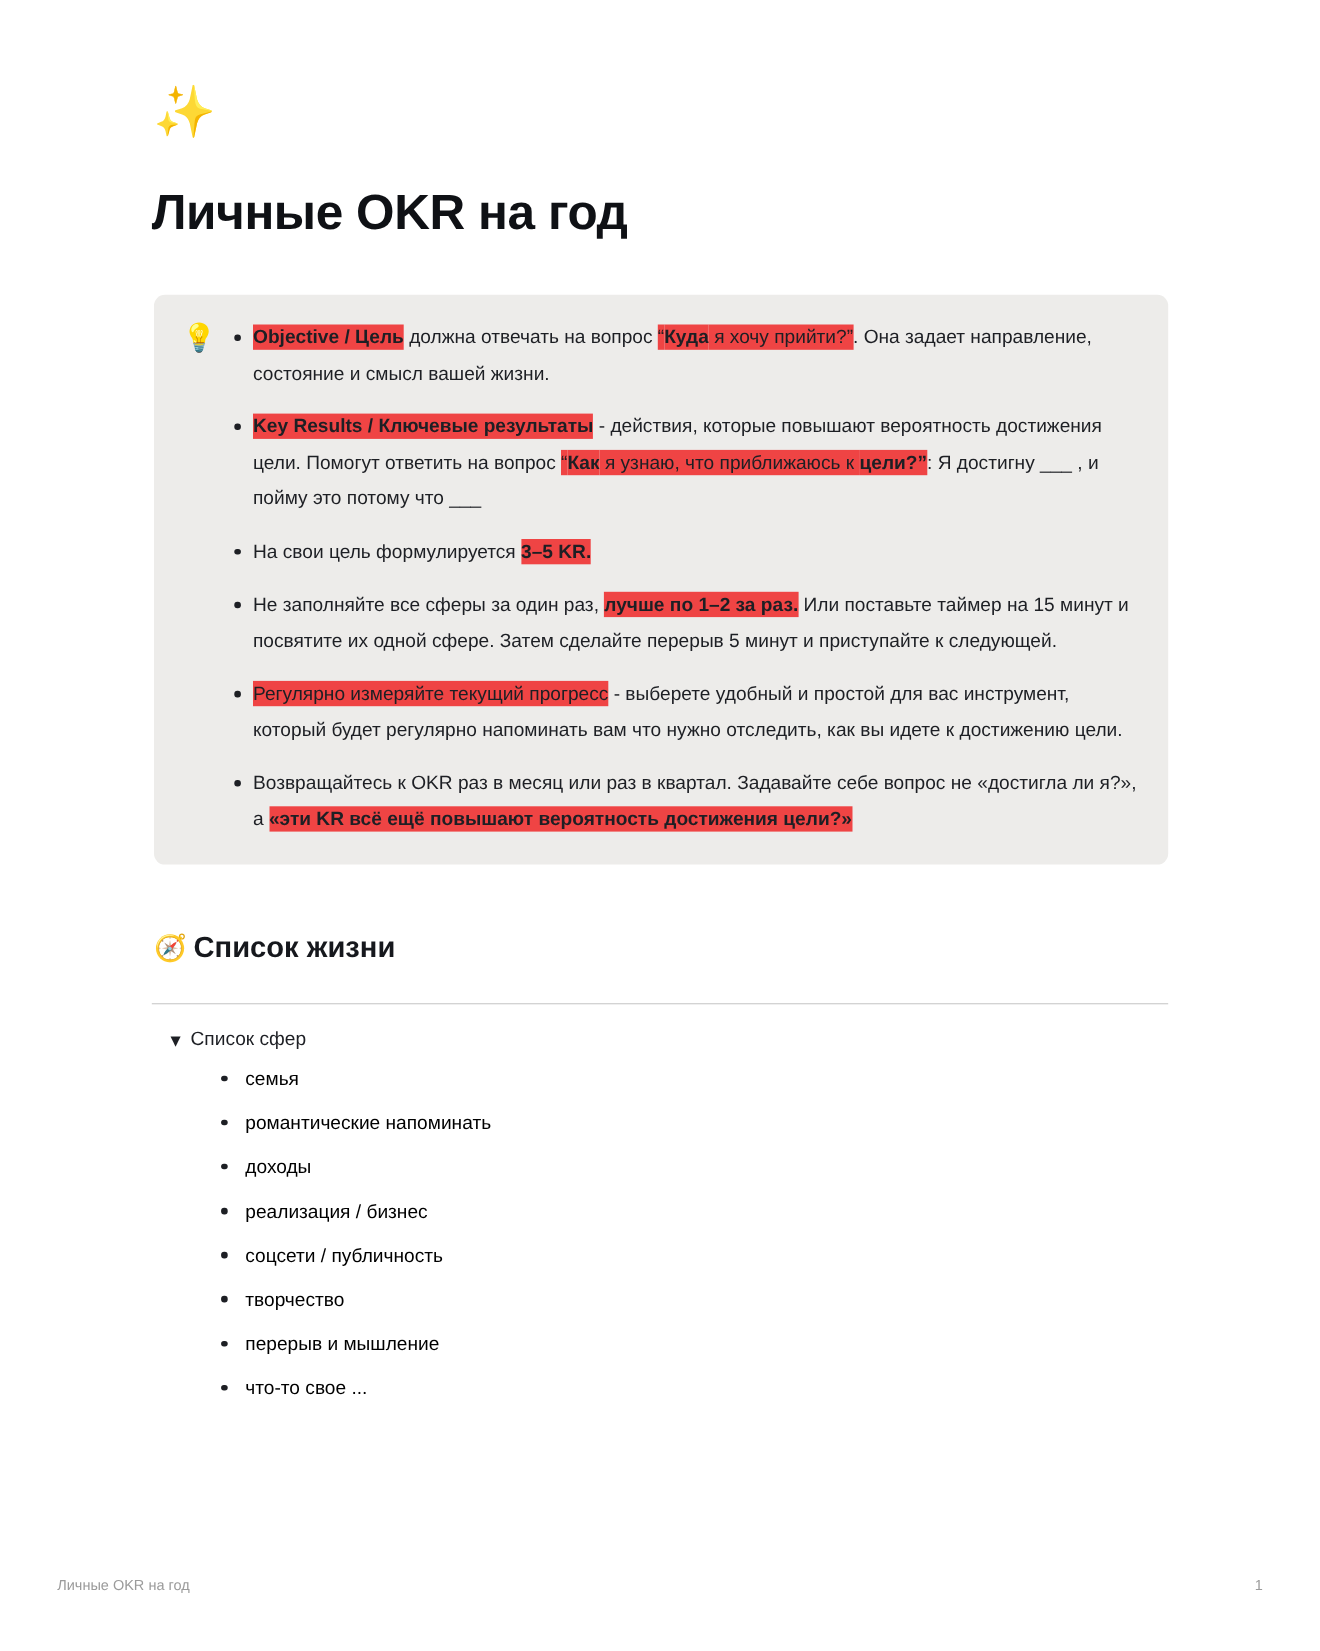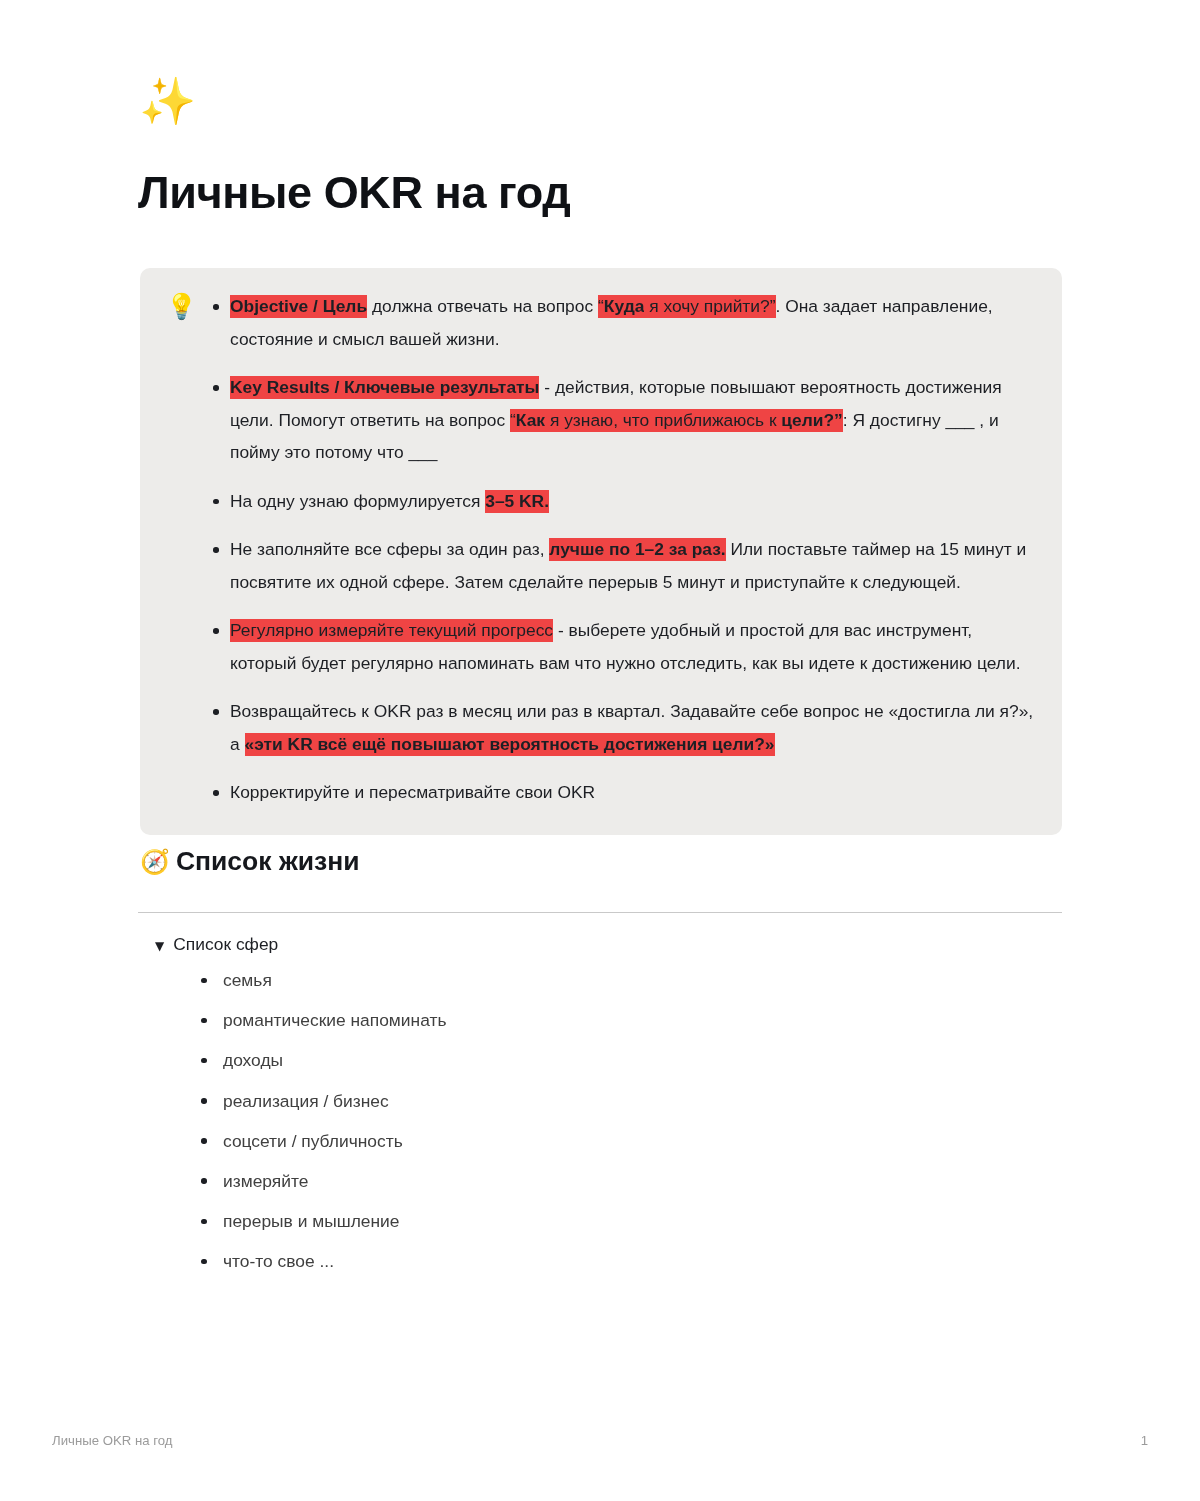--- a/index.html
+++ b/index.html
@@ -162,21 +162,21 @@
     top: 968px;
     margin: 0;
     padding: 0;
     list-style: none;
     width: 700px;
   }
   ul.sphere-list > li {
     position: relative;
     font-size: 17.4px;
     line-height: 24px;
-    color: #404040;
+    color: #000000;
     padding-left: 27px;
     margin-bottom: 16.2px;
   }
   ul.sphere-list > li::before {
     content: "";
     position: absolute;
     left: 5px;
     top: 9.5px;
     width: 5.5px;
     height: 5.5px;
@@ -206,25 +206,24 @@
   <div class="title-emoji">✨</div>
 
   <h1 class="page-title">Личные OKR на год</h1>
 
   <div class="callout">
     <div class="callout-icon">💡</div>
     <div class="callout-body">
       <ul class="callout-list">
           <li><span class="hl b">Objective / Цель</span><span> должна отвечать на вопрос </span><span class="hl">“</span><span class="hl b">Куда</span><span class="hl"> я хочу прийти?”</span><span>. Она задает направление, состояние и смысл вашей жизни.</span></li>
           <li><span class="hl b">Key Results / Ключевые результаты</span><span> - действия, которые повышают вероятность достижения цели. Помогут ответить на вопрос </span><span class="hl">“</span><span class="hl b">Как</span><span class="hl"> я узнаю, что приближаюсь к </span><span class="hl b">цели?”</span><span>: Я достигну ___ , и пойму это потому что ___</span></li>
-          <li><span>На одну узнаю формулируется </span><span class="hl b">3–5 KR.</span></li>
+          <li><span>На свои цель формулируется </span><span class="hl b">3–5 KR.</span></li>
           <li><span>Не заполняйте все сферы за один раз, </span><span class="hl b">лучше по 1–2 за раз.</span><span> Или поставьте таймер на 15 минут и посвятите их одной сфере. Затем сделайте перерыв 5 минут и приступайте к следующей.</span></li>
           <li><span class="hl">Регулярно измеряйте текущий прогресс</span><span> - выберете удобный и простой для вас инструмент, который будет регулярно напоминать вам что нужно отследить, как вы идете к достижению цели.</span></li>
           <li><span>Возвращайтесь к OKR раз в месяц или раз в квартал. Задавайте себе вопрос не «достигла ли я?», а </span><span class="hl b">«эти KR всё ещё повышают вероятность достижения цели?»</span></li>
-          <li><span>Корректируйте и пересматривайте свои OKR</span></li>
         </ul>
     </div>
   </div>
 
   <h2 class="section-heading">
     <span class="sec-emoji">🧭</span>
     <span>Список жизни</span>
   </h2>
 
   <div class="divider"></div>
@@ -233,21 +232,21 @@
     <span class="toggle-caret">▼</span>
     <span>Список сфер</span>
   </div>
 
   <ul class="sphere-list">
       <li>семья</li>
       <li>романтические напоминать</li>
       <li>доходы</li>
       <li>реализация / бизнес</li>
       <li>соцсети / публичность</li>
-      <li>измеряйте</li>
+      <li>творчество</li>
       <li>перерыв и мышление</li>
       <li>что-то свое ...</li>
     </ul>
 
   <div class="footer">
     <span>Личные OKR на год</span>
     <span>1</span>
   </div>
 
 </div>

